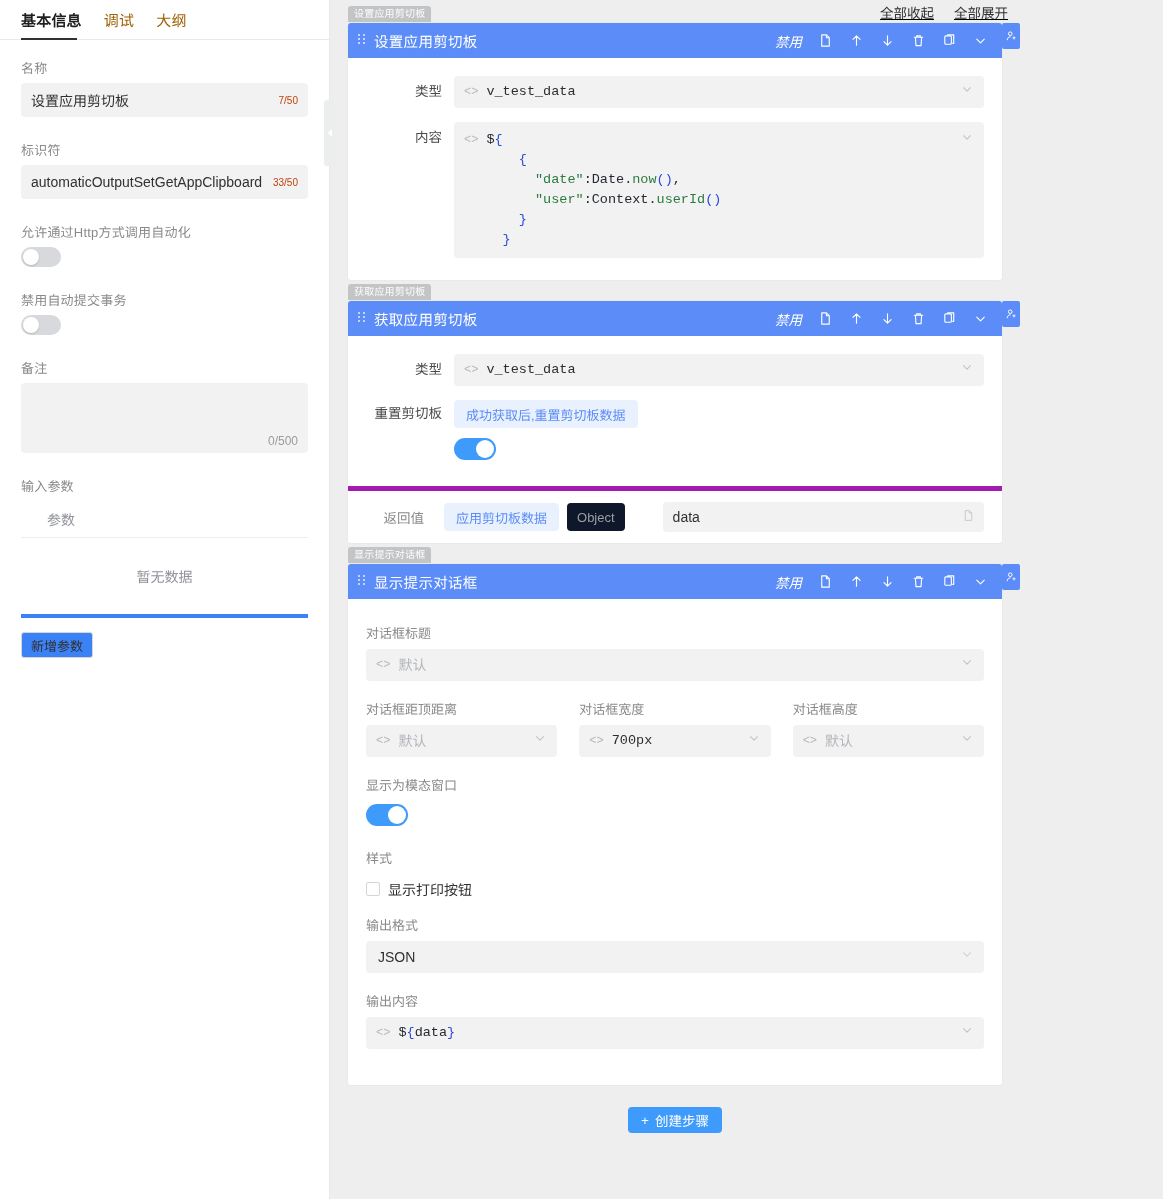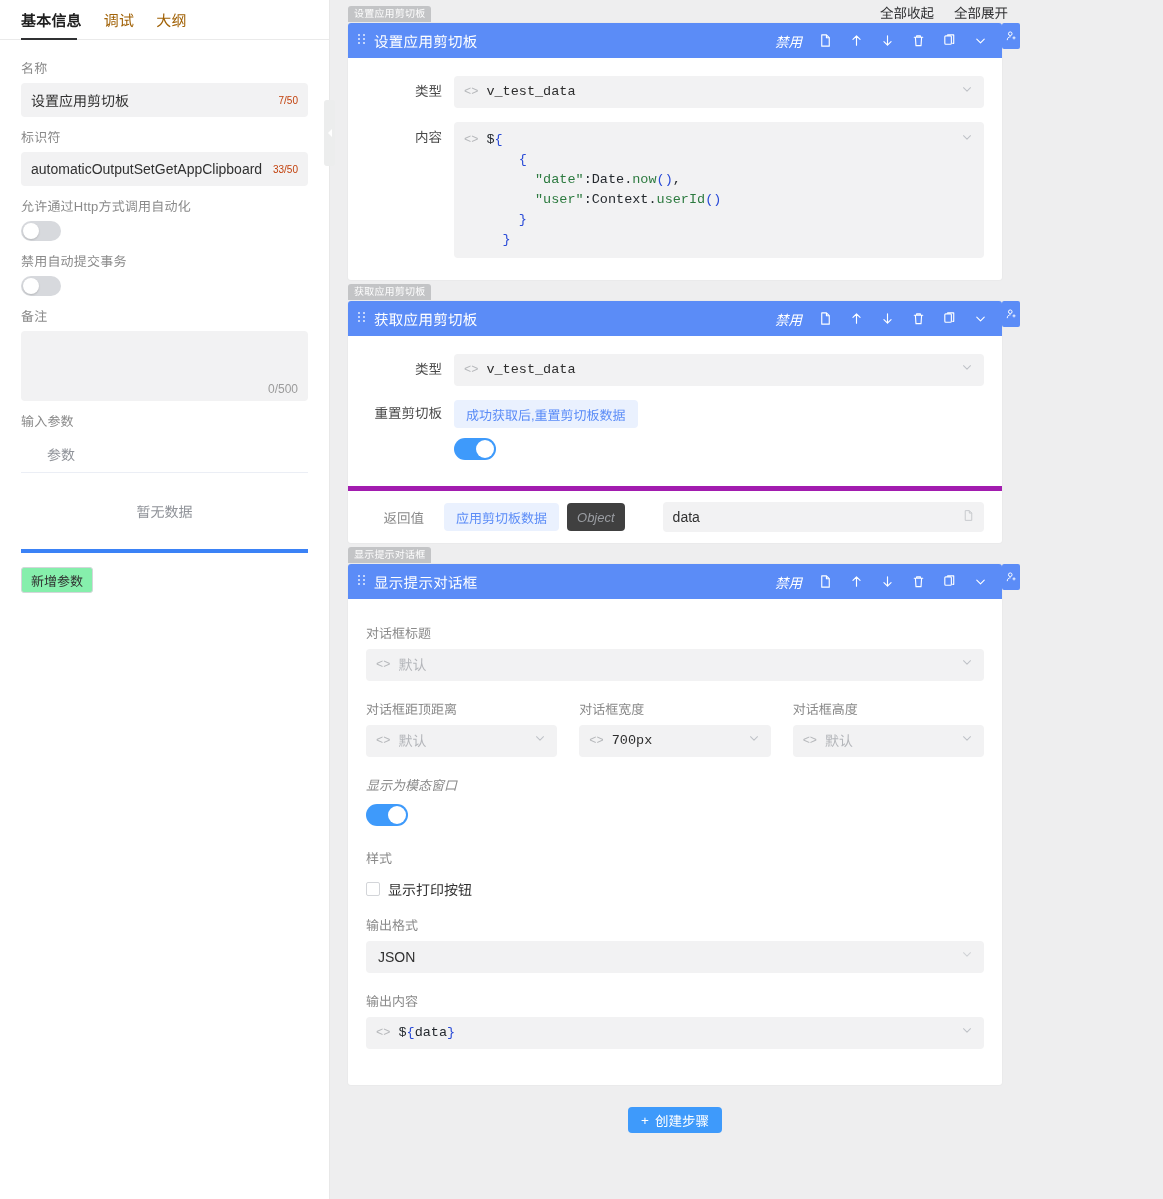--- a/index.html
+++ b/index.html
@@ -29,21 +29,21 @@
     line-height: 1.2; letter-spacing: .2px;
   }
   .tab.active { color: #1f1f1f; font-weight: bold; }
   .tab-underline {
     position: absolute; left: 21px; bottom: -1px;
     width: 56px; height: 2px; background: #303133;
   }
 
   .sidebar-body { padding: 14px 21px 0 21px; }
   .field-label {
-    font-size: 13px; color: #8a8a8a; margin-bottom: 6px; margin-top: 10px;
+    font-size: 13px; color: #8a8a8a; margin-bottom: 6px; margin-top: 23px;
     letter-spacing: .2px;
   }
   .field-label.first { margin-top: 4px; }
   .input-box {
     background: #f2f2f3; border-radius: 4px; height: 34px;
     display: flex; align-items: center; padding: 0 10px;
     font-size: 14px; color: #313131;
   }
   .input-box .val { flex: 1; }
   .input-box .counter { font-size: 10px; color: #c2410c; }
@@ -73,21 +73,21 @@
     font-size: 14px; color: #909399; padding: 8px 0 8px 26px;
     border-bottom: 1px solid #ebeef5;
   }
   .param-empty {
     font-size: 14px; color: #909399; text-align: center;
     padding: 28px 0; border-bottom: 4px solid #3b82f6;
   }
   .btn-outline {
     margin-top: 14px; display: inline-flex; align-items: center;
     height: 26px; padding: 0 9px; border: 1px solid #d4d6da; border-radius: 3px;
-    background: #86efac; font-size: 13px; color: #313131; cursor: pointer;
+    background: #3b82f6; font-size: 13px; color: #313131; cursor: pointer;
   }
 
   
   .collapse-handle {
     position: absolute; right: -6px; top: 100px;
     width: 11px; height: 66px; background: #eceded; border-radius: 3px;
     display: flex; align-items: center; justify-content: center; cursor: pointer;
     z-index: 6;
   }
   .collapse-handle .caret {
@@ -95,21 +95,21 @@
     border-bottom: 4px solid transparent; border-right: 4px solid #ffffff;
   }
 
   
   .main {
     flex: 1; height: 1199px; position: relative;
     overflow: hidden; background: #eeeeef;
   }
   .main-toolbar {
     height: 23px; display: flex; align-items: center; justify-content: flex-end;
-    gap: 20px; padding-right: 12px;
+    gap: 20px; padding-right: 12px; text-decoration: underline;
   }
   .tool-link { font-size: 13.5px; color: #303133; cursor: pointer; }
 
   .step-wrap { position: relative; padding: 0 18px 0 18px; }
   .step-tag {
     position: absolute; top: -17px; left: 18px;
     background: #c3c4c6; color: #fdfdfd; font-size: 10px;
     padding: 2px 6px 3px 6px; border-radius: 3px 3px 0 0;
     letter-spacing: .2px; line-height: 1.1;
   }
@@ -177,21 +177,21 @@
   .c-green { color: #2c7a3f; }
   .c-dark { color: #24292e; }
 
   
   .badge-blue {
     display: inline-flex; align-items: center; height: 28px; padding: 0 12px;
     background: #eaf1fe; color: #5b8cf7; font-size: 13px; border-radius: 4px;
   }
   .badge-gray {
     display: inline-flex; align-items: center; height: 28px; padding: 0 10px;
-    background: #404040; color: #9b9ea3; font-size: 13px; border-radius: 4px; font-style: italic;
+    background: #0f172a; color: #9b9ea3; font-size: 13px; border-radius: 4px;
   }
 
   .switch-lg {
     width: 42px; height: 22px; border-radius: 11px; background: #3e9afb;
     position: relative; cursor: pointer;
   }
   .switch-lg .knob {
     position: absolute; top: 2px; right: 2px;
     width: 18px; height: 18px; border-radius: 50%; background: #fff;
   }
@@ -595,21 +595,21 @@
                 <span class="ph">默认</span>
                 <span class="chev" style="top:6px;">
                   <svg width="14" height="14" viewBox="0 0 16 16" fill="none">
                       <path d="M4 6.5L8 10.5l4-4" stroke="#bfc2c7" stroke-width="1.2" stroke-linecap="round" stroke-linejoin="round"></path>
                     </svg>
                 </span>
               </div>
             </div>
           </div>
 
-          <div class="fld" style="margin-bottom:22px;font-style:italic;">
+          <div class="fld" style="margin-bottom:22px;">
             <div class="cap" style="margin-bottom:10px;">显示为模态窗口</div>
             <div class="switch-lg">
               <span class="knob"></span>
             </div>
           </div>
 
           <div class="fld" style="margin-bottom:10px;">
             <div class="cap" style="margin-bottom:12px;">样式</div>
             <div class="check-row">
               <span class="checkbox"></span>

